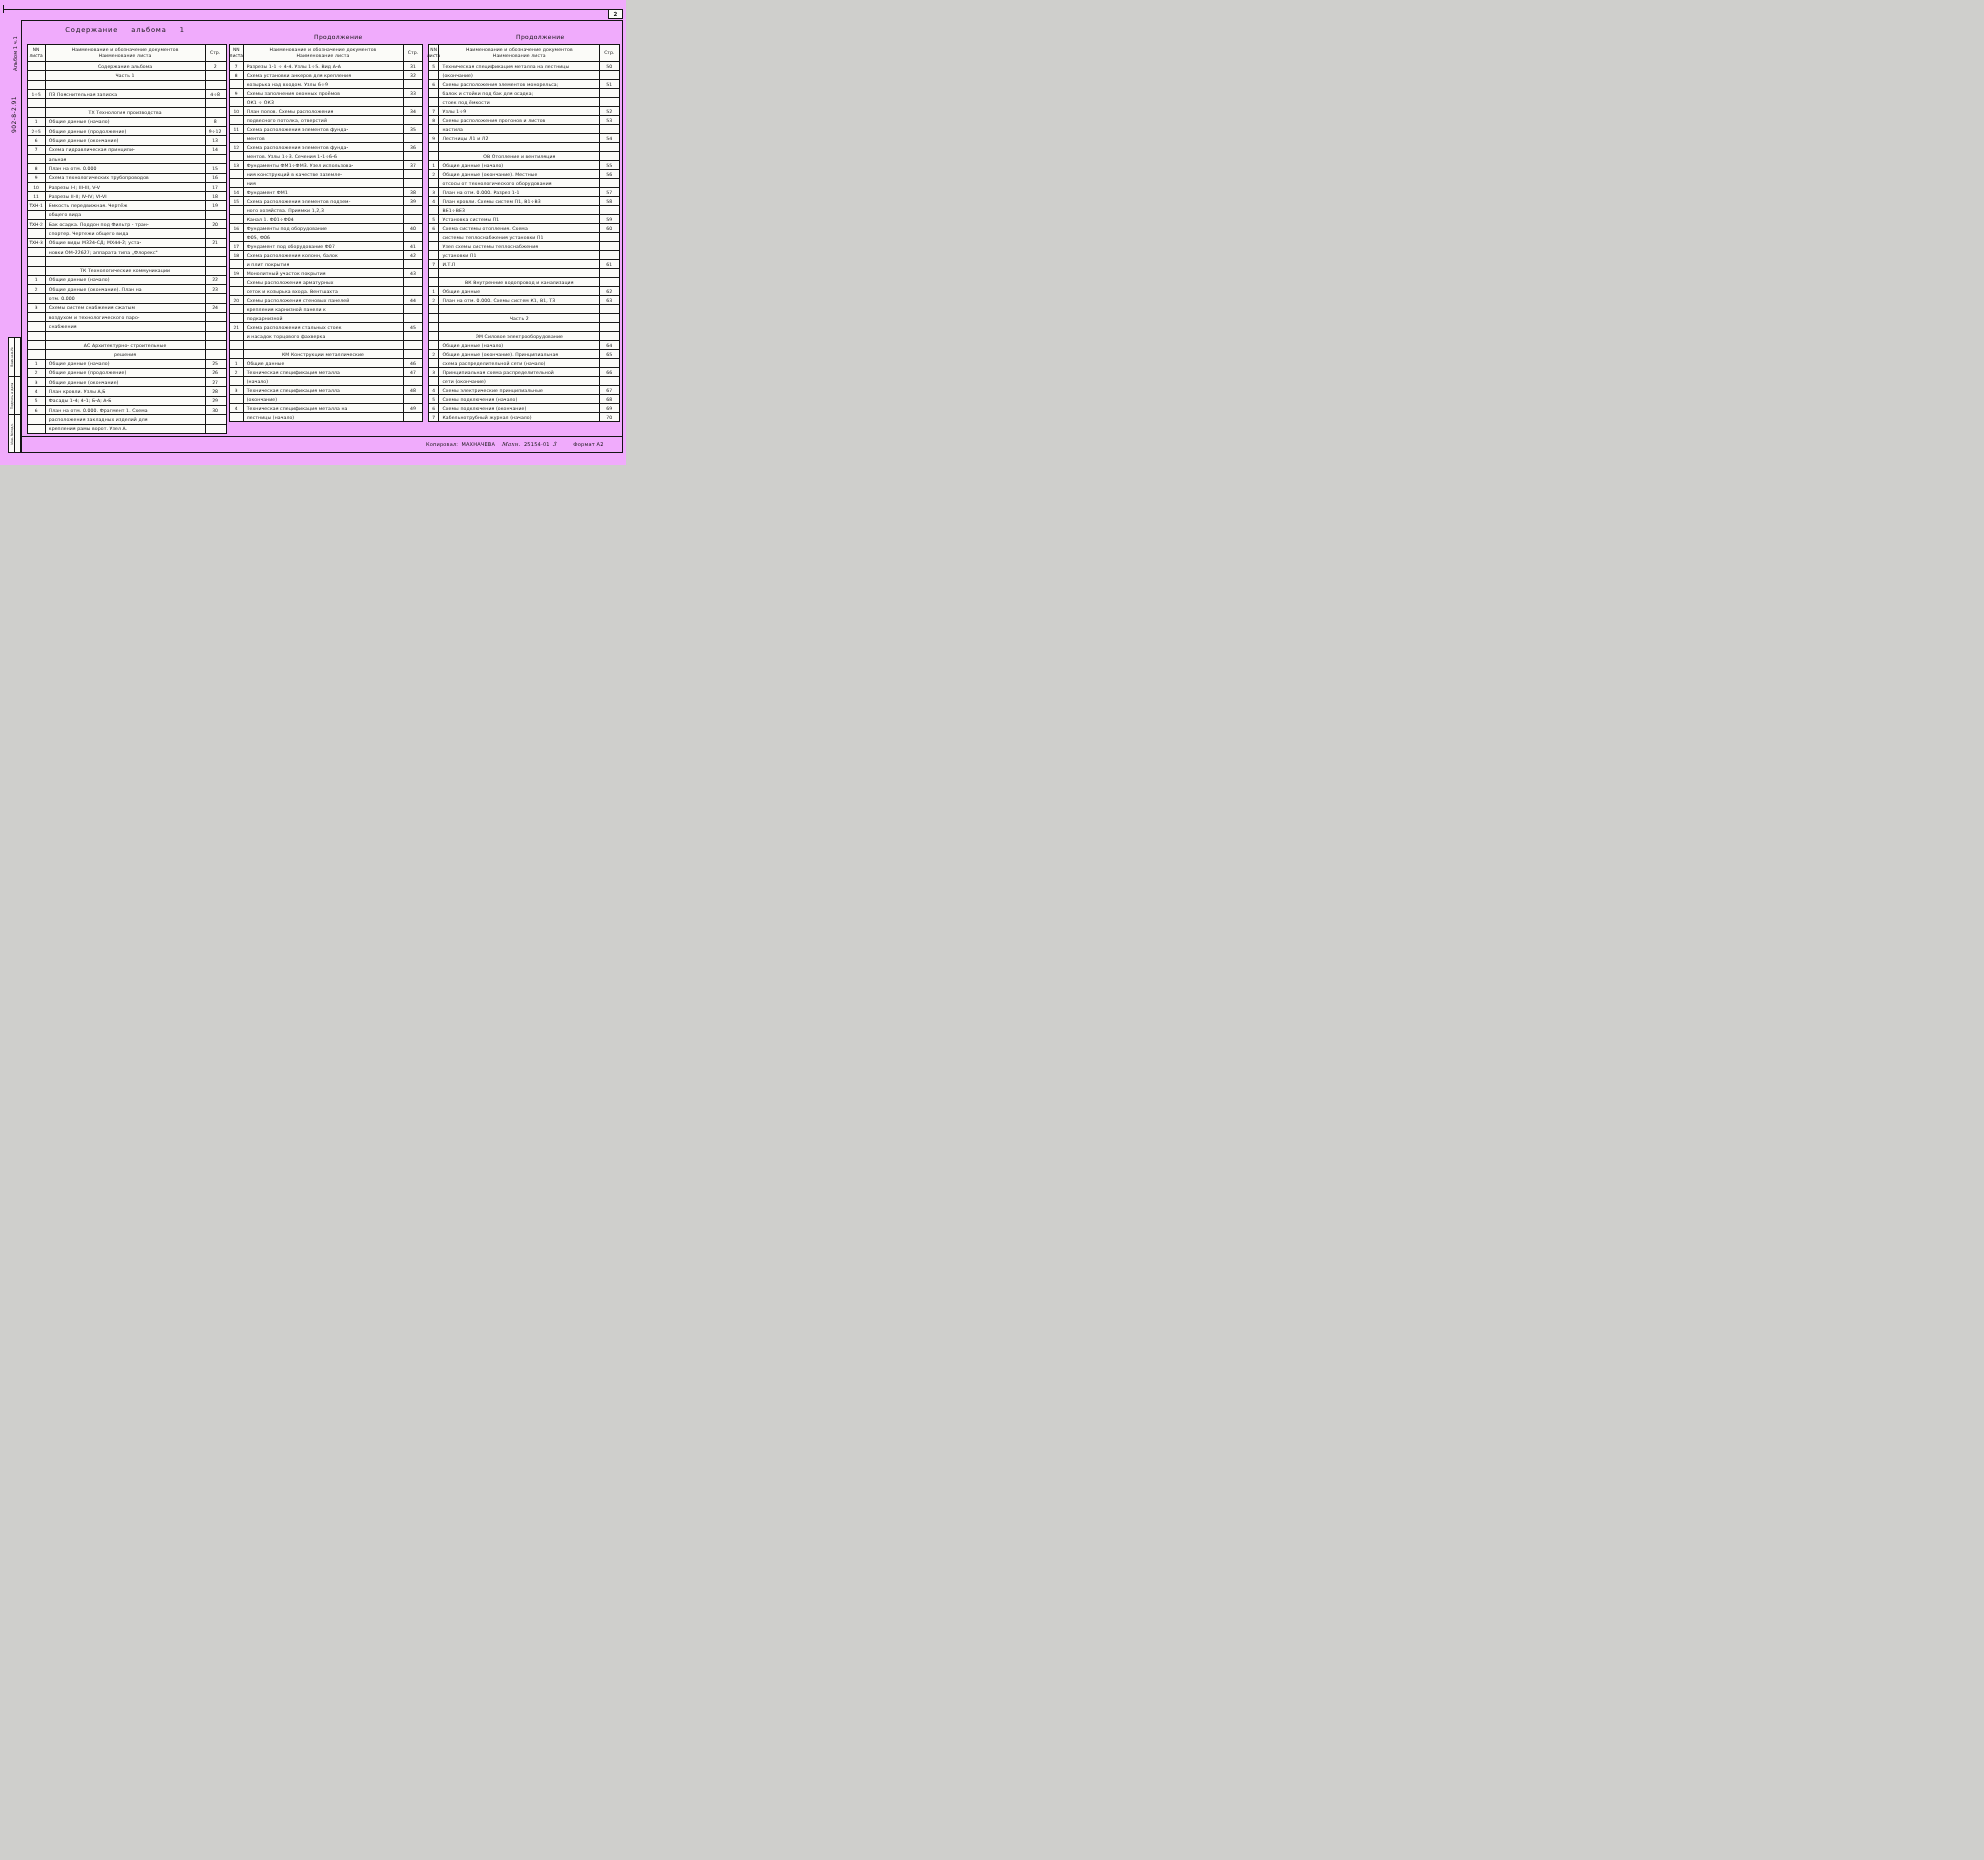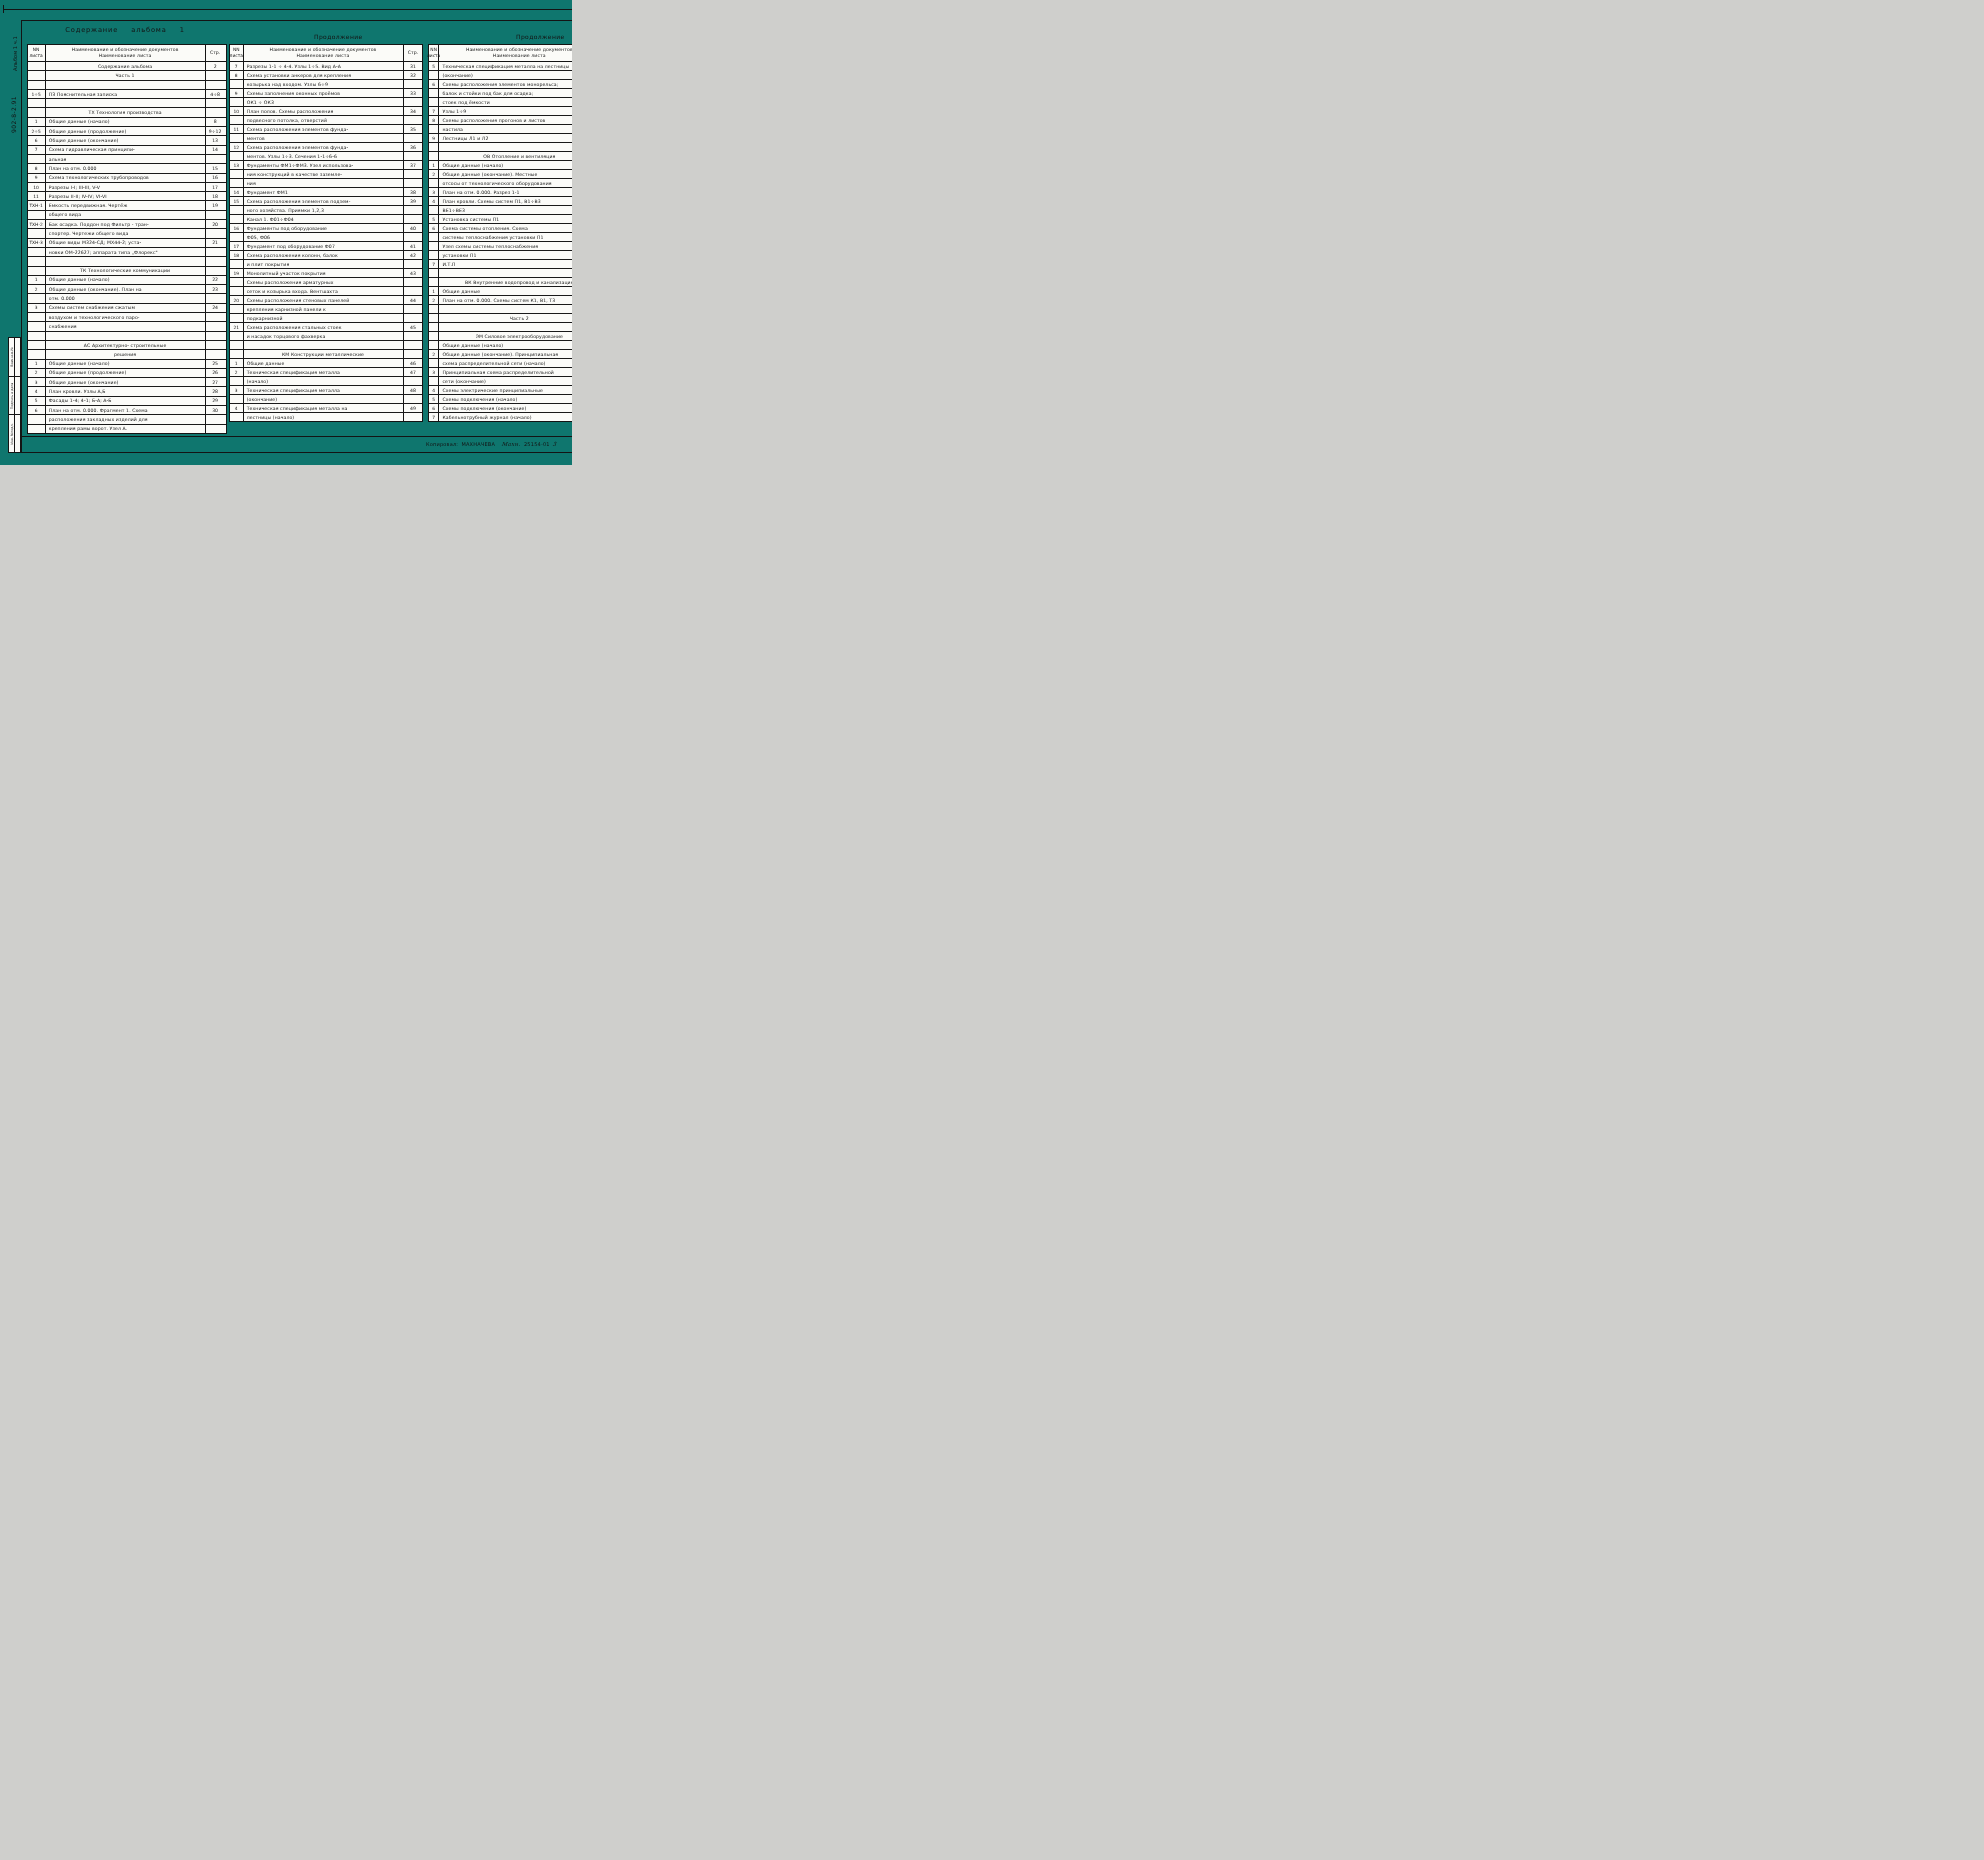--- a/index.html
+++ b/index.html
@@ -1,19 +1,19 @@
 <!DOCTYPE html>
 <html style="font-size:6.4px"><head>
 <meta charset="utf-8">
 <style>
   html,body{margin:0;padding:0;background:#cfcfcc;}
   .sheet{
     position:relative;
-    width:572px;height:465px;
-    background:#0f766e;
+    width:626px;height:465px;
+    background:#f0abfc;
     font-family:"DejaVu Sans","Liberation Sans",sans-serif;
     color:#141414;
     overflow:hidden;
   }
   
   .top-rule{position:absolute;left:3.2px;top:8.7px;width:620px;height:0.8px;background:#141414;}
   .top-tick{position:absolute;left:3.2px;top:5.2px;width:0.8px;height:8px;background:#141414;}
   
   .pagenum-box{
     position:absolute;left:608px;top:8.7px;width:15px;height:10.3px;

